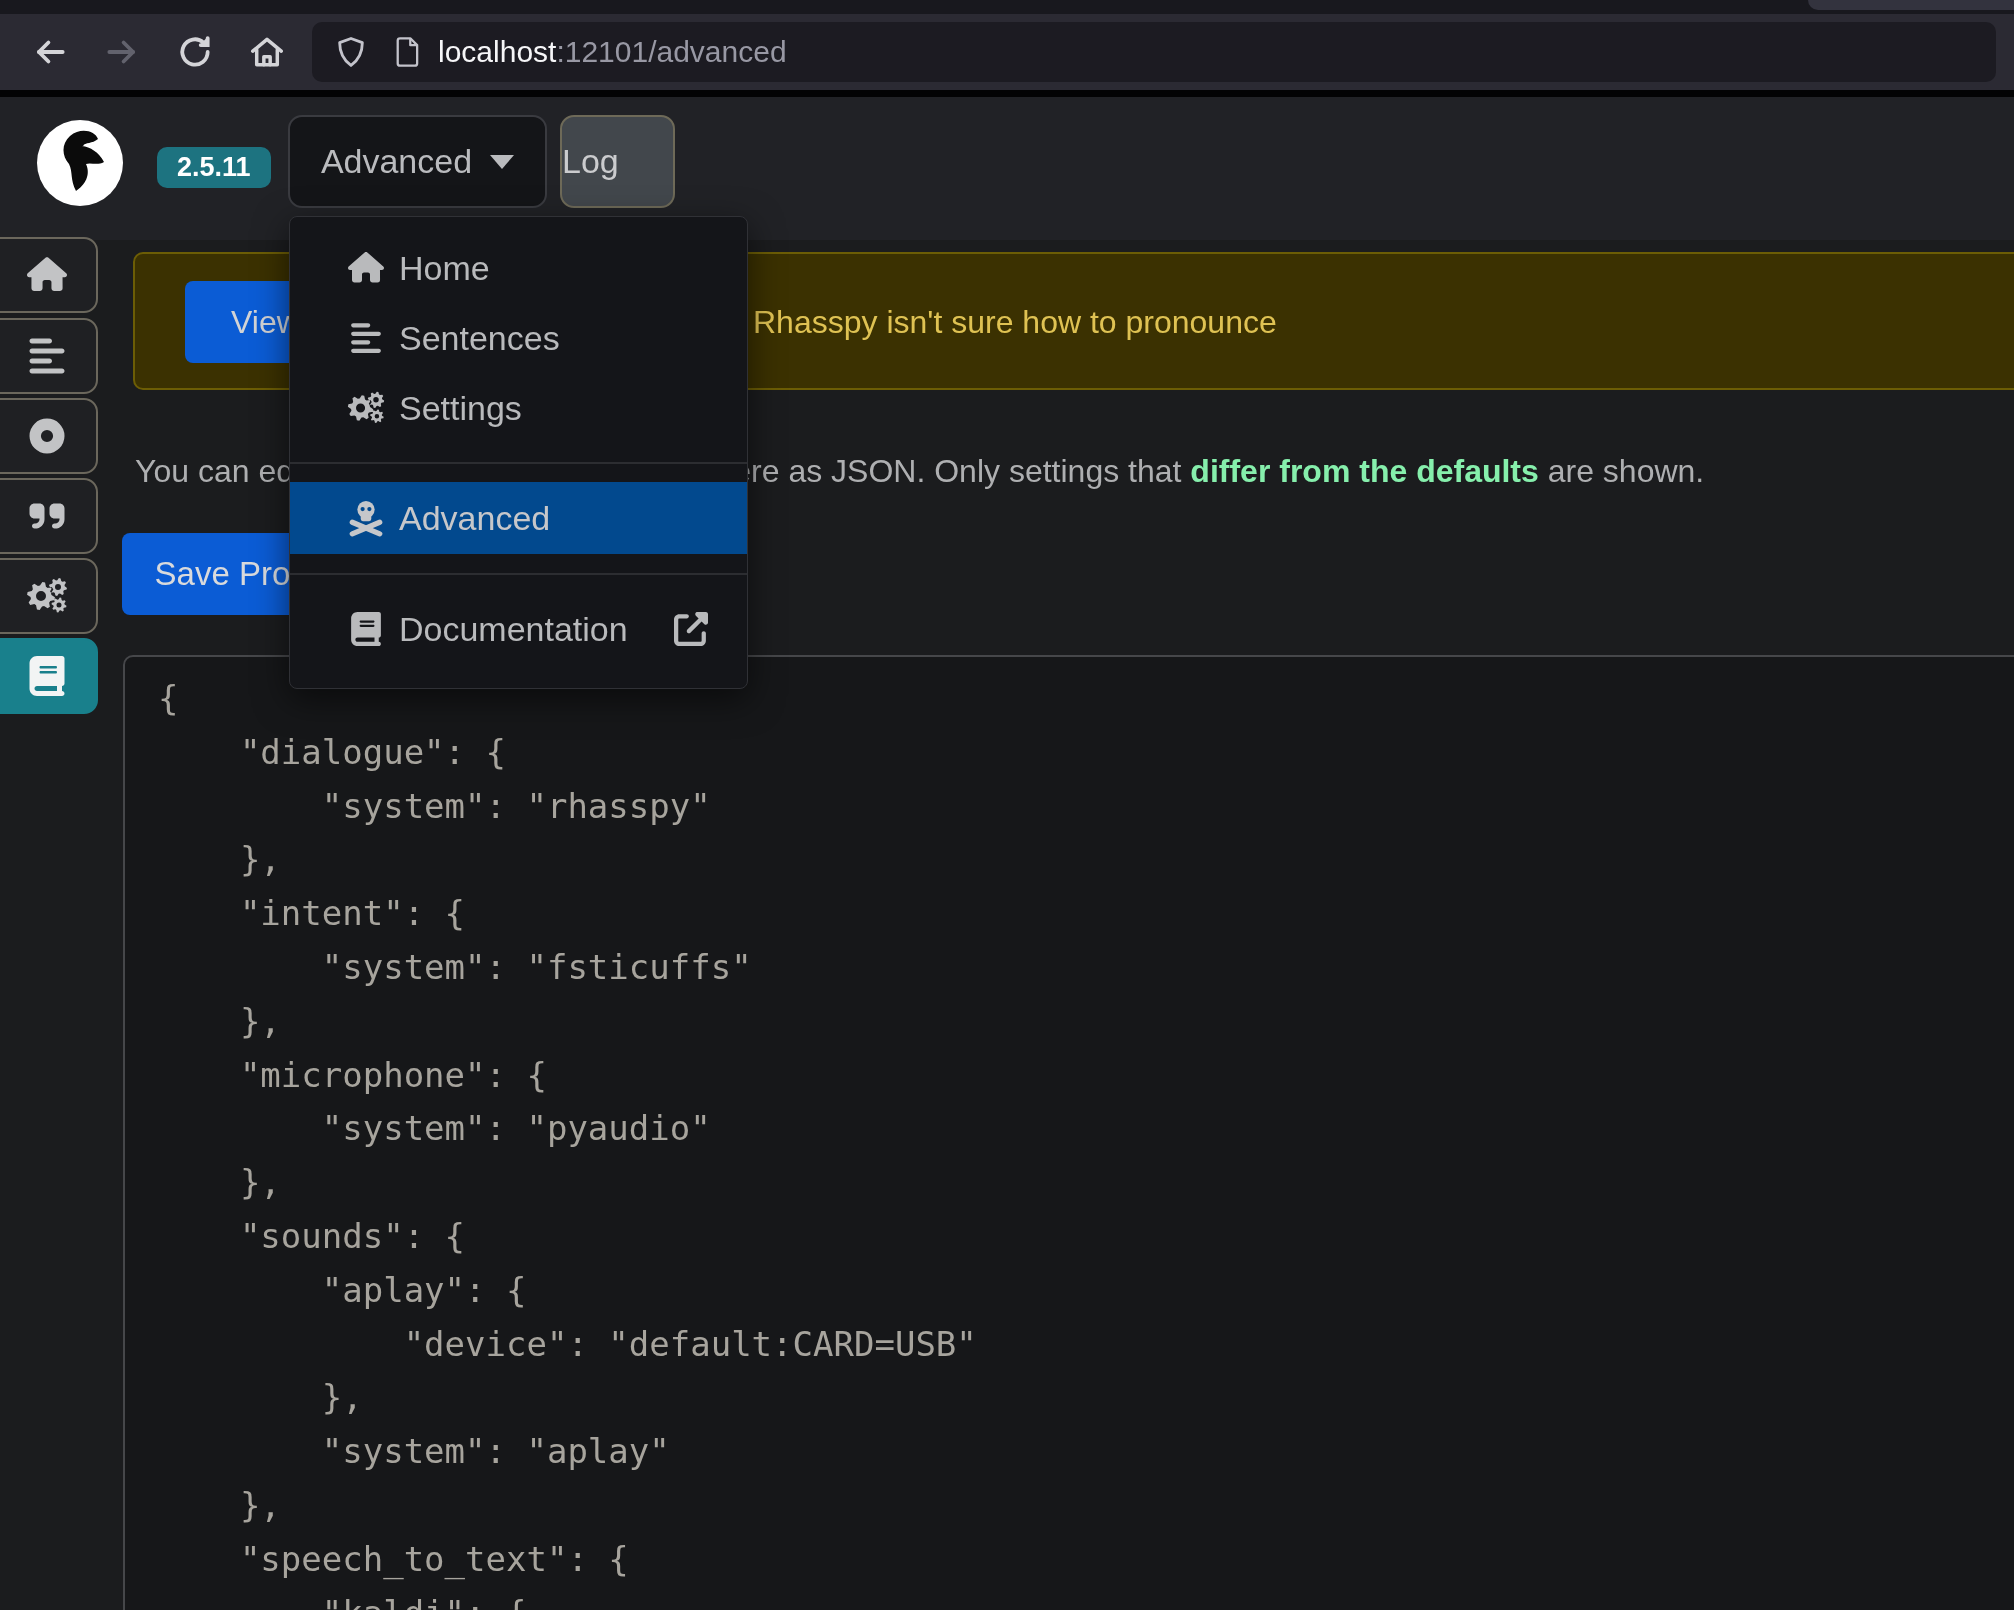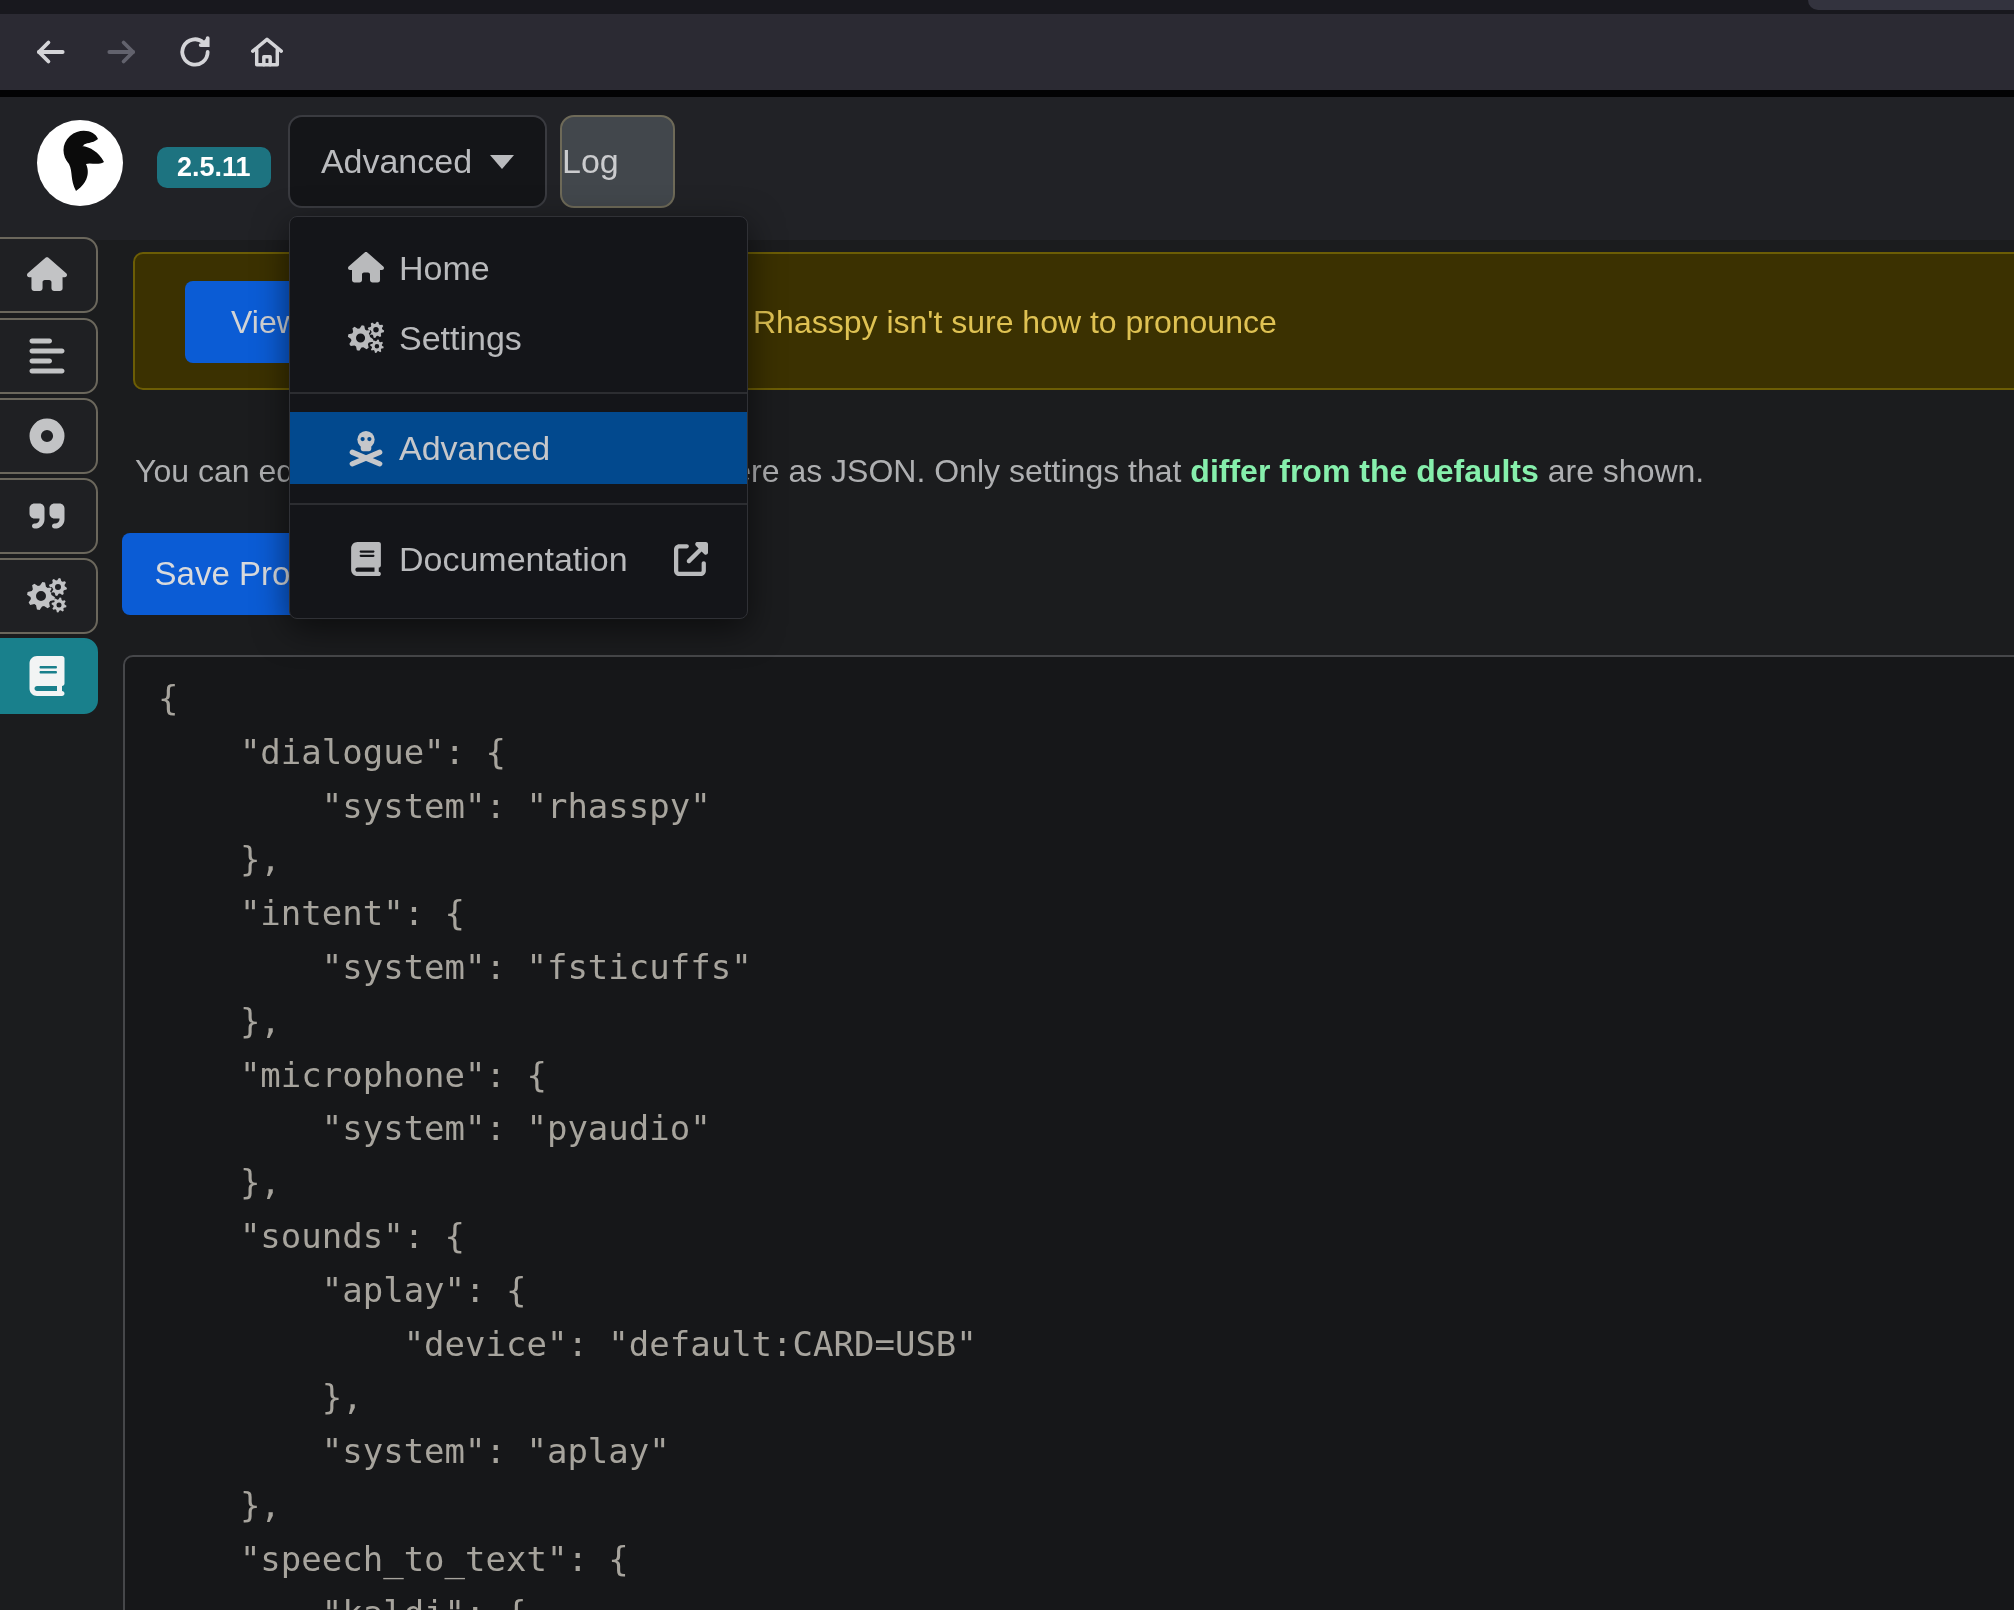--- a/index.html
+++ b/index.html
@@ -85,20 +85,34 @@
         <path d="M20 3.2v4.4h-4.4"></path>
       </svg>
   </div>
   <div class="nav-btn" style="left:243px">
     <svg width="38" height="38" viewBox="0 0 24 24" fill="none" stroke="currentColor" stroke-width="2.2" stroke-linecap="round" stroke-linejoin="round">
         <path d="M3 11.5 12 4l9 7.5"></path>
         <path d="M5.5 10.5V20h13v-9.5"></path>
         <path d="M10 20v-5h4v5"></path>
       </svg>
   </div>
+  <div class="urlbar">
+    <span style="margin-left:22px">
+      <svg width="34" height="34" viewBox="0 0 24 24" fill="none" stroke="currentColor" stroke-width="2" stroke-linejoin="round">
+          <path d="M12 2.5 20 5.4c0 7.5-3.3 12.6-8 16.1C7.3 18 4 12.9 4 5.4Z"></path>
+        </svg>
+    </span>
+    <span style="margin-left:24px">
+      <svg width="32" height="32" viewBox="0 0 28 28" fill="none" stroke="currentColor" stroke-width="2" stroke-linejoin="round">
+          <path d="M7 2h9l6 6v16a2 2 0 0 1-2 2H7a2 2 0 0 1-2-2V4a2 2 0 0 1 2-2z"></path>
+          <path d="M16 2v6h6"></path>
+        </svg>
+    </span>
+    <span class="url-text"><span class="url-host">localhost</span><span class="url-rest">:12101/advanced</span></span>
+  </div>
 </div>
 <div class="chrome-sep"></div>
 
 <div class="page">
   <div class="header-band"></div>
 
   <div class="logo">
     <svg width="86" height="86" viewBox="0 0 86 86">
       <path fill="#0b0b0b" d="M33 16 C44 7 58 11 61 19 C55 24 49 22 45 26 C53 27 62 32 67 42 C60 46 54 42 49 44 C54 55 48 65 39 71 C33 60 36 52 32 44 C25 36 24 24 33 16 Z M38 24 C41 21 46 22 47 25 C44 28 40 27 38 29 Z"></path>
     </svg>
@@ -179,20 +193,28 @@
   </div>
 
   <div class="menu">
     <div class="menu-item">
       <span class="mi-icon">
           <svg width="36" height="36" viewBox="0 0 576 512" fill="currentColor">
             <path d="M575.8 255.5c0 18-15 32.1-32 32.1h-32l.7 160.2c0 26.7-17.9 40.2-40.5 40.2H416 392c-22.1 0-40-17.9-40-40v-88c0-17.7-14.3-32-32-32H256c-17.7 0-32 14.3-32 32v88c0 22.1-17.9 40-40 40H160 104c-22.1 0-40-17.9-40-40V287.6H32c-18 0-32-14-32-32.1c0-9 3-17 10-24L266.4 8c7-7 15-8 22-8s15 1 21 7L564.8 231.5c8 7 12 15 11 24z"></path>
           </svg>
         </span>
       <span class="mi-label">Home</span>
+    </div>
+    <div class="menu-item">
+      <span class="mi-icon">
+          <svg width="34" height="34" viewBox="0 0 448 512" fill="currentColor">
+            <path d="M288 64c0 17.7-14.3 32-32 32H32C14.3 96 0 81.7 0 64S14.3 32 32 32H256c17.7 0 32 14.3 32 32zm0 256c0 17.7-14.3 32-32 32H32c-17.7 0-32-14.3-32-32s14.3-32 32-32H256c17.7 0 32 14.3 32 32zM0 192c0-17.7 14.3-32 32-32H416c17.7 0 32 14.3 32 32s-14.3 32-32 32H32c-17.7 0-32-14.3-32-32zM448 448c0 17.7-14.3 32-32 32H32c-17.7 0-32-14.3-32-32s14.3-32 32-32H416c17.7 0 32 14.3 32 32z"></path>
+          </svg>
+        </span>
+      <span class="mi-label">Sentences</span>
     </div>
     <div class="menu-item">
       <span class="mi-icon">
           <svg width="42" height="38" viewBox="0 0 44 40" fill="currentColor" class="gear-icon">
             <path d="M29.93 21.37 L29.40 24.06 L25.26 24.95 L24.12 26.66 L24.88 30.82 L22.60 32.35 L19.05 30.05 L17.03 30.45 L14.63 33.93 L11.94 33.40 L11.05 29.26 L9.34 28.12 L5.18 28.88 L3.65 26.60 L5.95 23.05 L5.55 21.03 L2.07 18.63 L2.60 15.94 L6.74 15.05 L7.88 13.34 L7.12 9.18 L9.40 7.65 L12.95 9.95 L14.97 9.55 L17.37 6.07 L20.06 6.60 L20.95 10.74 L22.66 11.88 L26.82 11.12 L28.35 13.40 L26.05 16.95 L26.45 18.97 Z M 21 20 A 5 5 0 1 0 11 20 A 5 5 0 1 0 21 20 Z M41.96 11.88 L41.61 13.61 L39.00 14.21 L38.26 15.31 L38.71 17.96 L37.24 18.94 L34.97 17.51 L33.67 17.77 L32.12 19.96 L30.39 19.61 L29.79 17.00 L28.69 16.26 L26.04 16.71 L25.06 15.24 L26.49 12.97 L26.23 11.67 L24.04 10.12 L24.39 8.39 L27.00 7.79 L27.74 6.69 L27.29 4.04 L28.76 3.06 L31.03 4.49 L32.33 4.23 L33.88 2.04 L35.61 2.39 L36.21 5.00 L37.31 5.74 L39.96 5.29 L40.94 6.76 L39.51 9.03 L39.77 10.33 Z M 36 11 A 3 3 0 1 0 30 11 A 3 3 0 1 0 36 11 Z M41.46 29.74 L41.18 31.18 L38.94 31.64 L38.33 32.55 L38.76 34.80 L37.54 35.61 L35.63 34.36 L34.55 34.57 L33.26 36.46 L31.82 36.18 L31.36 33.94 L30.45 33.33 L28.20 33.76 L27.39 32.54 L28.64 30.63 L28.43 29.55 L26.54 28.26 L26.82 26.82 L29.06 26.36 L29.67 25.45 L29.24 23.20 L30.46 22.39 L32.37 23.64 L33.45 23.43 L34.74 21.54 L36.18 21.82 L36.64 24.06 L37.55 24.67 L39.80 24.24 L40.61 25.46 L39.36 27.37 L39.57 28.45 Z M 36.5 29 A 2.5 2.5 0 1 0 31.5 29 A 2.5 2.5 0 1 0 36.5 29 Z " fill-rule="evenodd" fill="currentColor"></path>
           </svg>
         </span>
       <span class="mi-label">Settings</span>
     </div>
 

